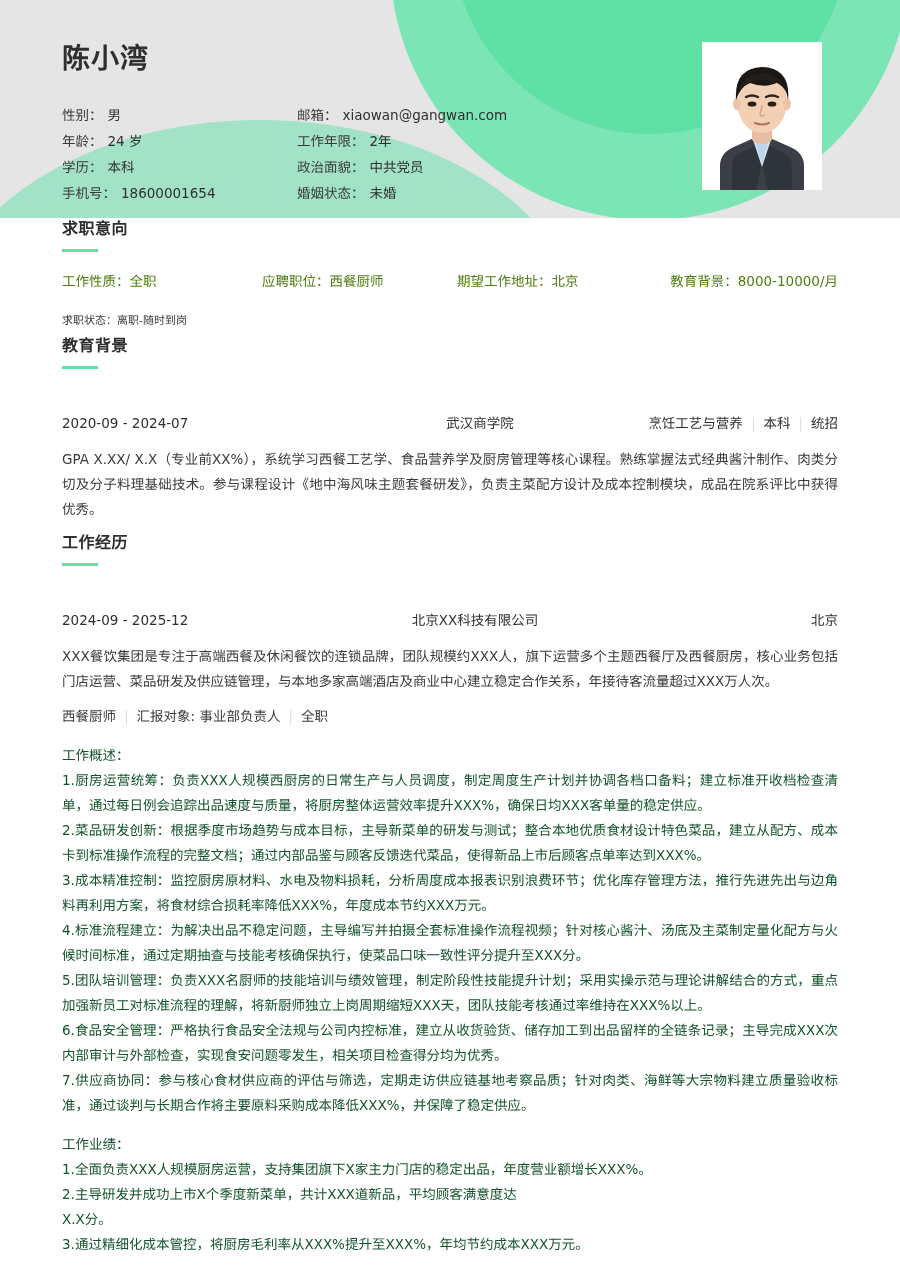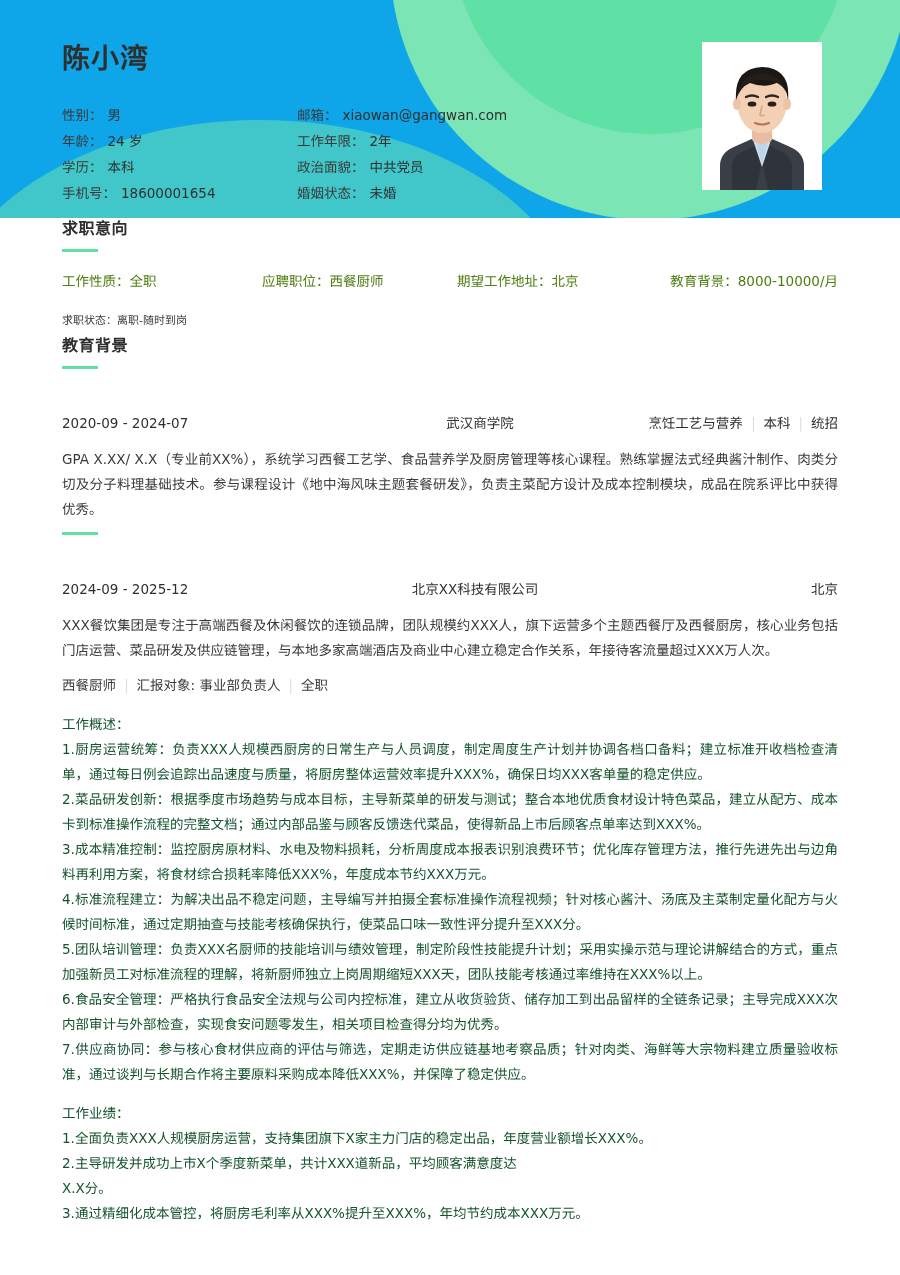--- a/index.html
+++ b/index.html
@@ -11,21 +11,21 @@
     color:#333333;
     -webkit-font-smoothing:antialiased;
   }
   .page { width:900px; min-height:1275px; position:relative; background:#fff; overflow:hidden; }
 
   
   .header {
     position:relative;
     width:900px;
     height:218px;
-    background:#0ea5e9;
+    background:#e5e5e5;
     overflow:hidden;
   }
   .deco { position:absolute; border-radius:50%; background:#7CE5B6; pointer-events:none; }
   .deco-1 { width:300px; height:300px; left:430px; top:-170px; }
   .deco-ring {
     position:absolute; left:390px; top:-300px; width:520px; height:520px;
     border-radius:50%; background:#7CE5B6;
   }
   .deco-cut {
     position:absolute; left:452px; top:-262px; width:396px; height:396px;
@@ -208,20 +208,21 @@
         <div class="org">武汉商学院</div>
         <div class="right">
           <span>烹饪工艺与营养</span><span class="sep">|</span><span>本科</span><span class="sep">|</span><span>统招</span>
         </div>
       </div>
 
       <div class="para">GPA X.XX/ X.X（专业前XX%），系统学习西餐工艺学、食品营养学及厨房管理等核心课程。熟练掌握法式经典酱汁制作、肉类分切及分子料理基础技术。参与课程设计《地中海风味主题套餐研发》，负责主菜配方设计及成本控制模块，成品在院系评比中获得优秀。</div>
     </div>
 
     <div class="section">
+      <div class="section-title">工作经历</div>
       <div class="section-rule"></div>
 
       <div class="exp-head">
         <div class="date">2024-09 - 2025-12</div>
         <div class="org">北京XX科技有限公司</div>
         <div class="right">北京</div>
       </div>
 
       <div class="para">XXX餐饮集团是专注于高端西餐及休闲餐饮的连锁品牌，团队规模约XXX人，旗下运营多个主题西餐厅及西餐厨房，核心业务包括门店运营、菜品研发及供应链管理，与本地多家高端酒店及商业中心建立稳定合作关系，年接待客流量超过XXX万人次。</div>
 

